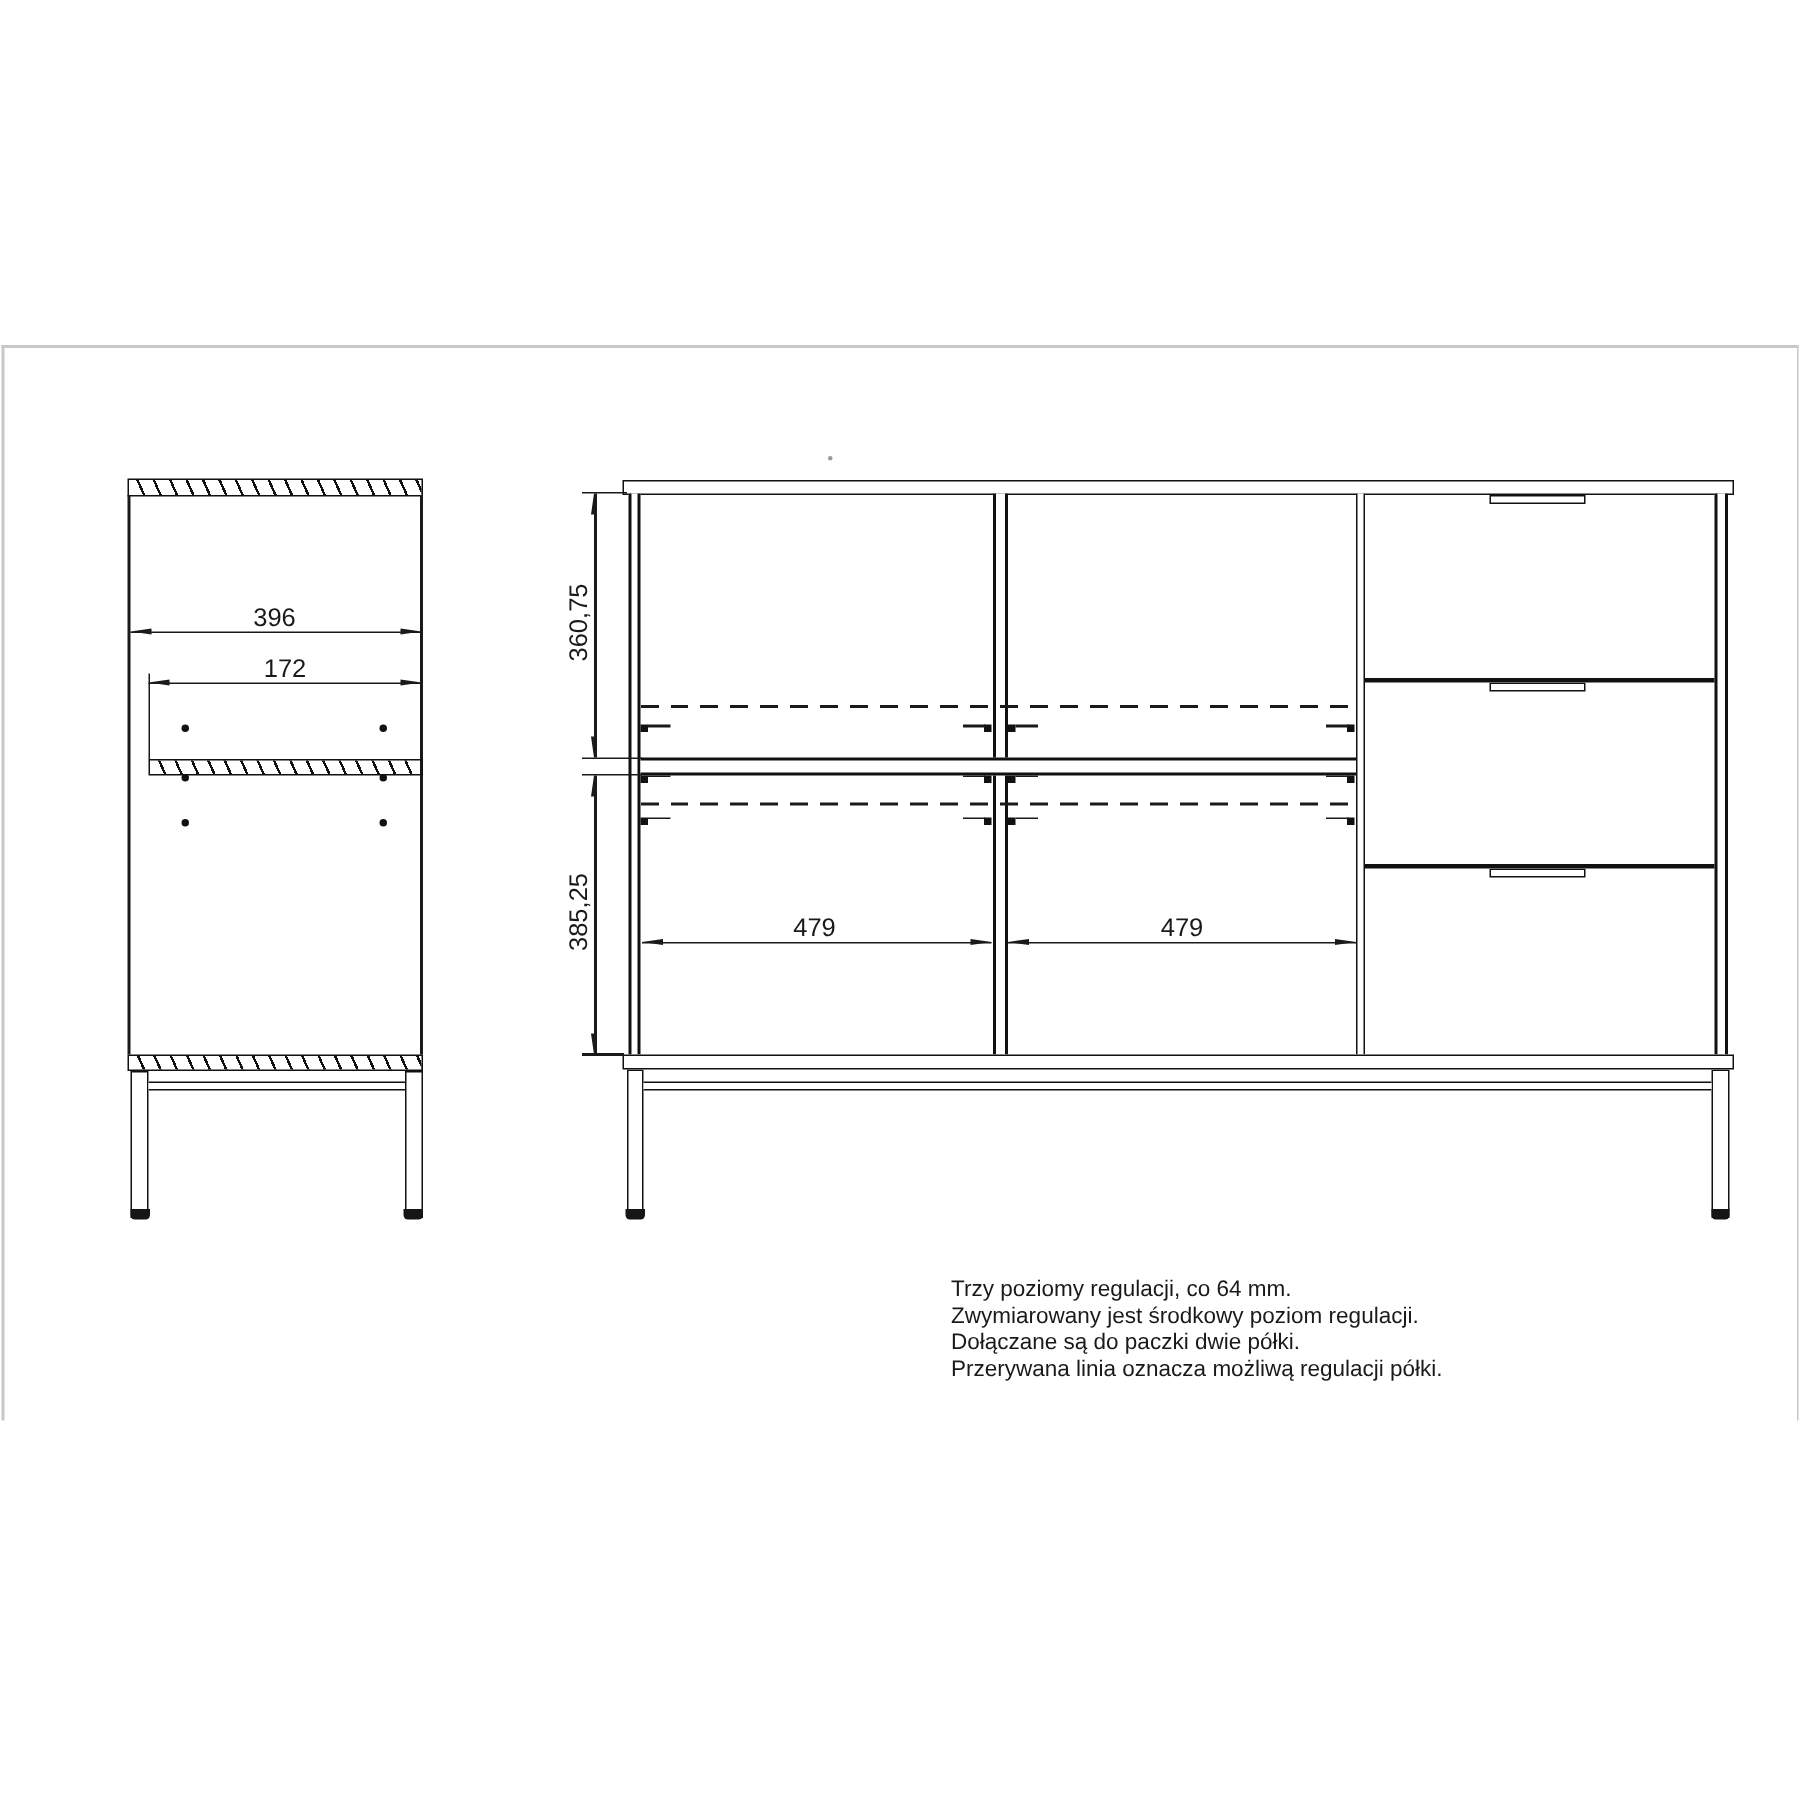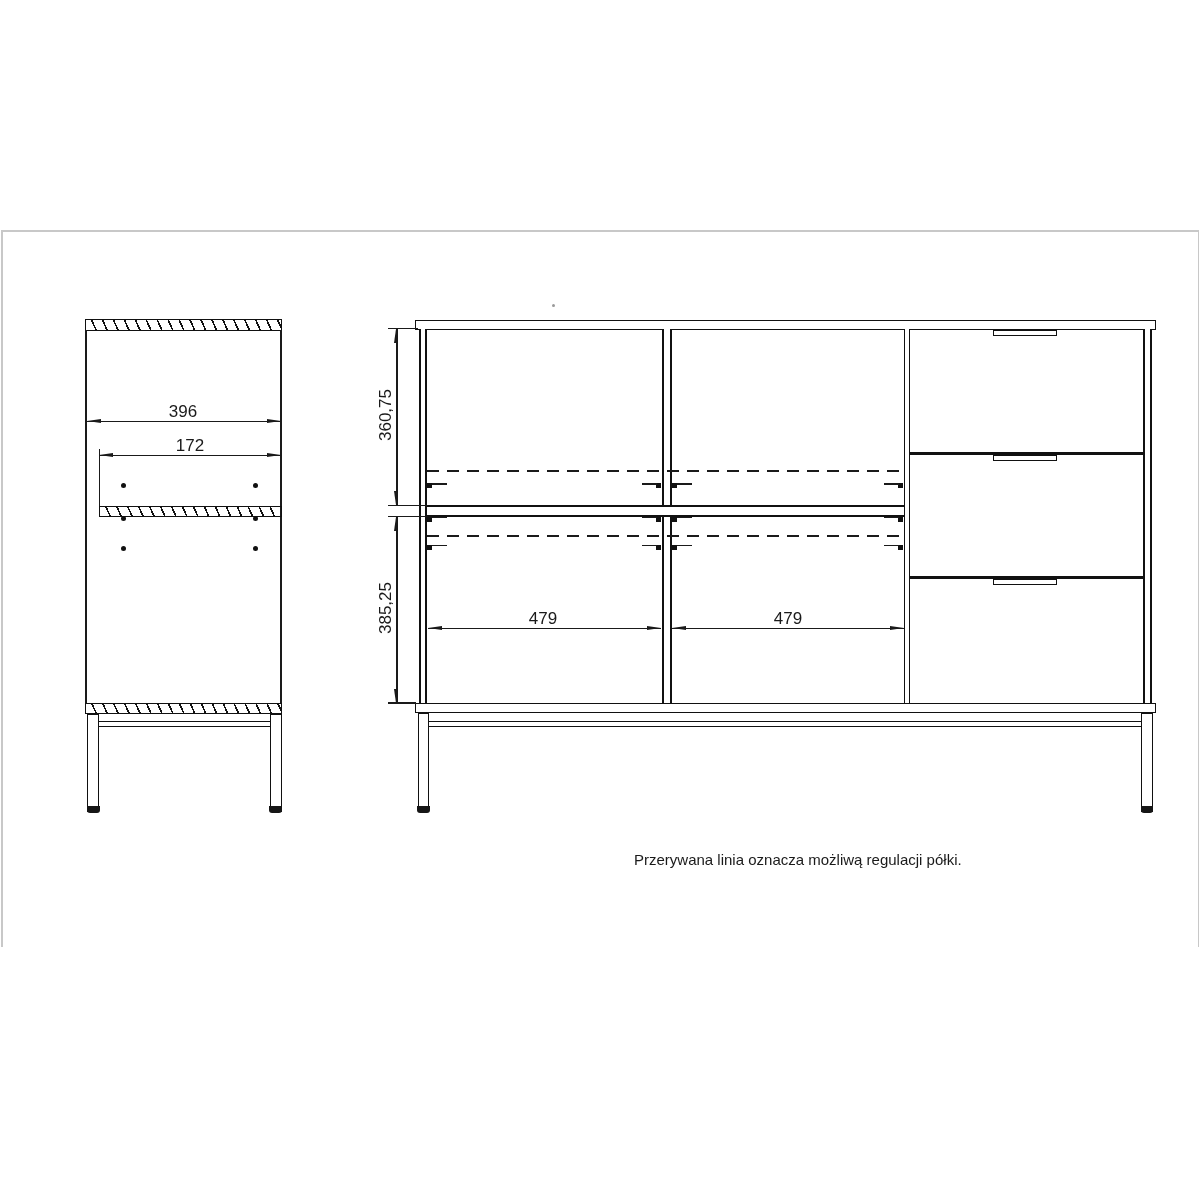--- a/index.html
+++ b/index.html
@@ -161,16 +161,19 @@
     <div class="ar ar-r" style="left:646.5px;top:626px;"></div>
     <div class="dim-text" style="left:500px;top:609px;width:86px;">479</div>
 
     <div class="hl" style="left:672px;top:628px;width:231.5px;"></div>
     <div class="ar ar-l" style="left:672px;top:626px;"></div>
     <div class="ar ar-r" style="left:889.5px;top:626px;"></div>
     <div class="dim-text" style="left:745px;top:609px;width:86px;">479</div>
   </div>
 
   <div class="notes">
+    <div>Trzy poziomy regulacji, co 64 mm.</div>
+    <div>Zwymiarowany jest środkowy poziom regulacji.</div>
+    <div>Dołączane są do paczki dwie półki.</div>
     <div>Przerywana linia oznacza możliwą regulacji półki.</div>
   </div>
 
 </div>
 
 </body></html>

